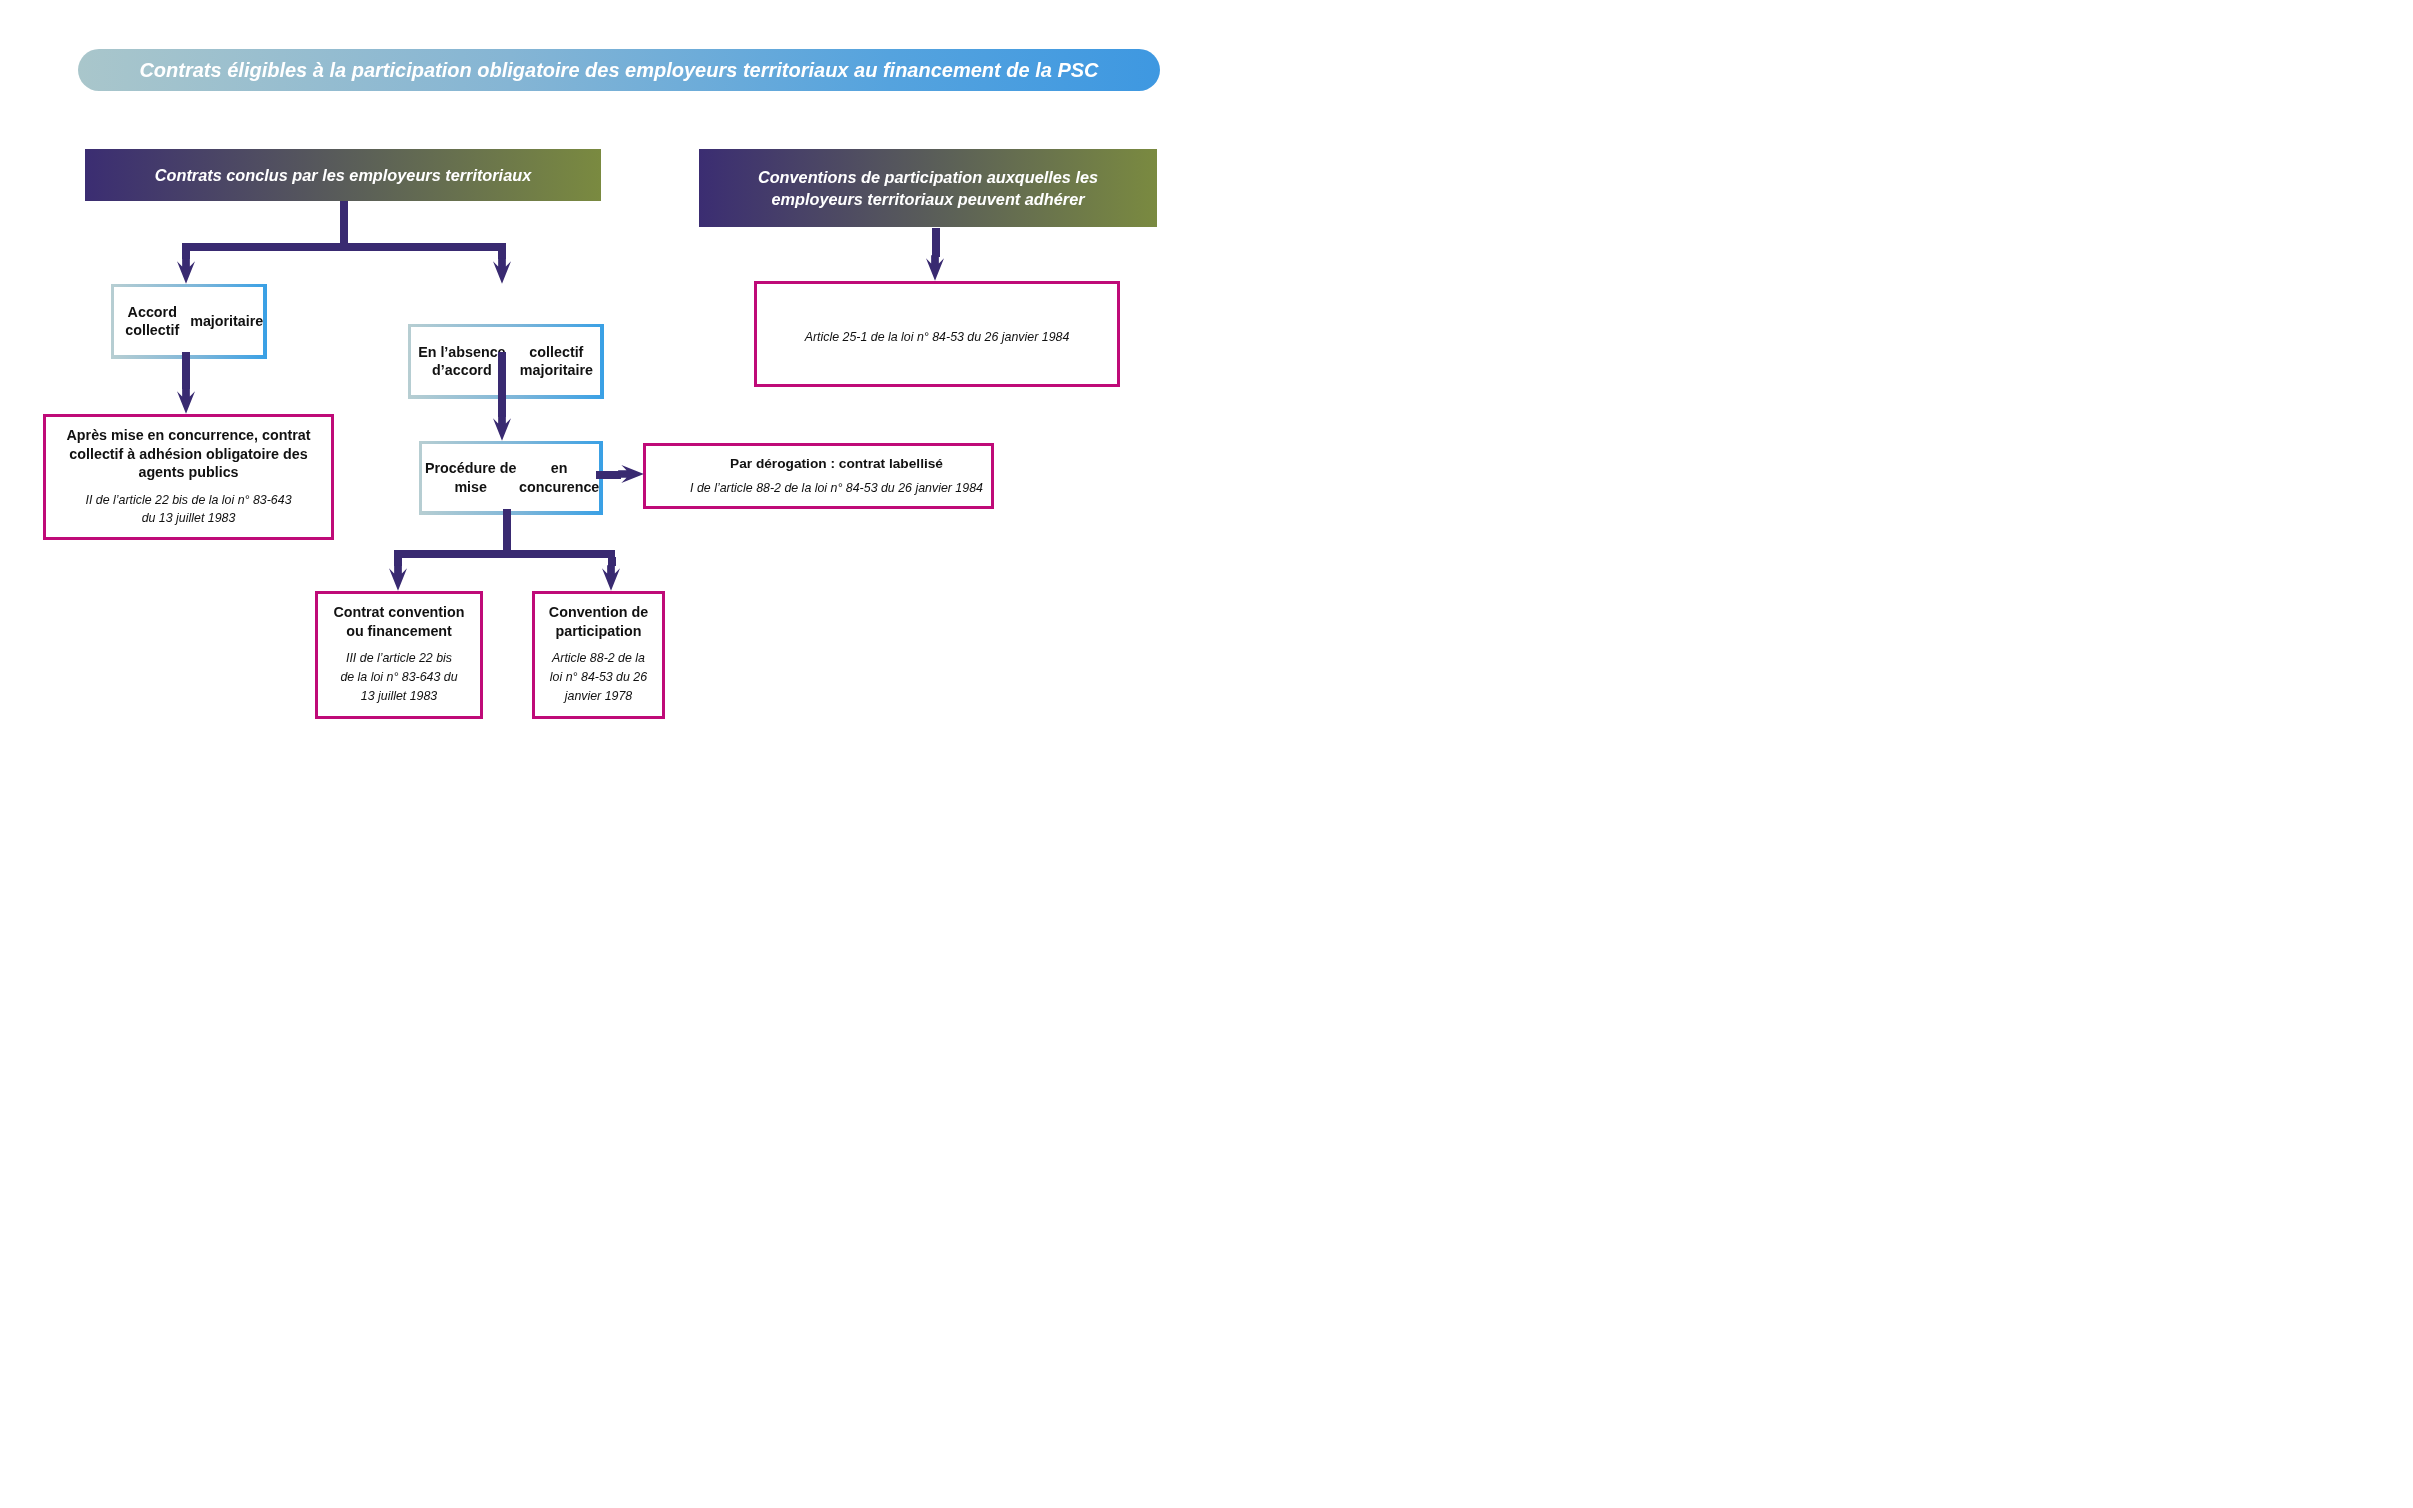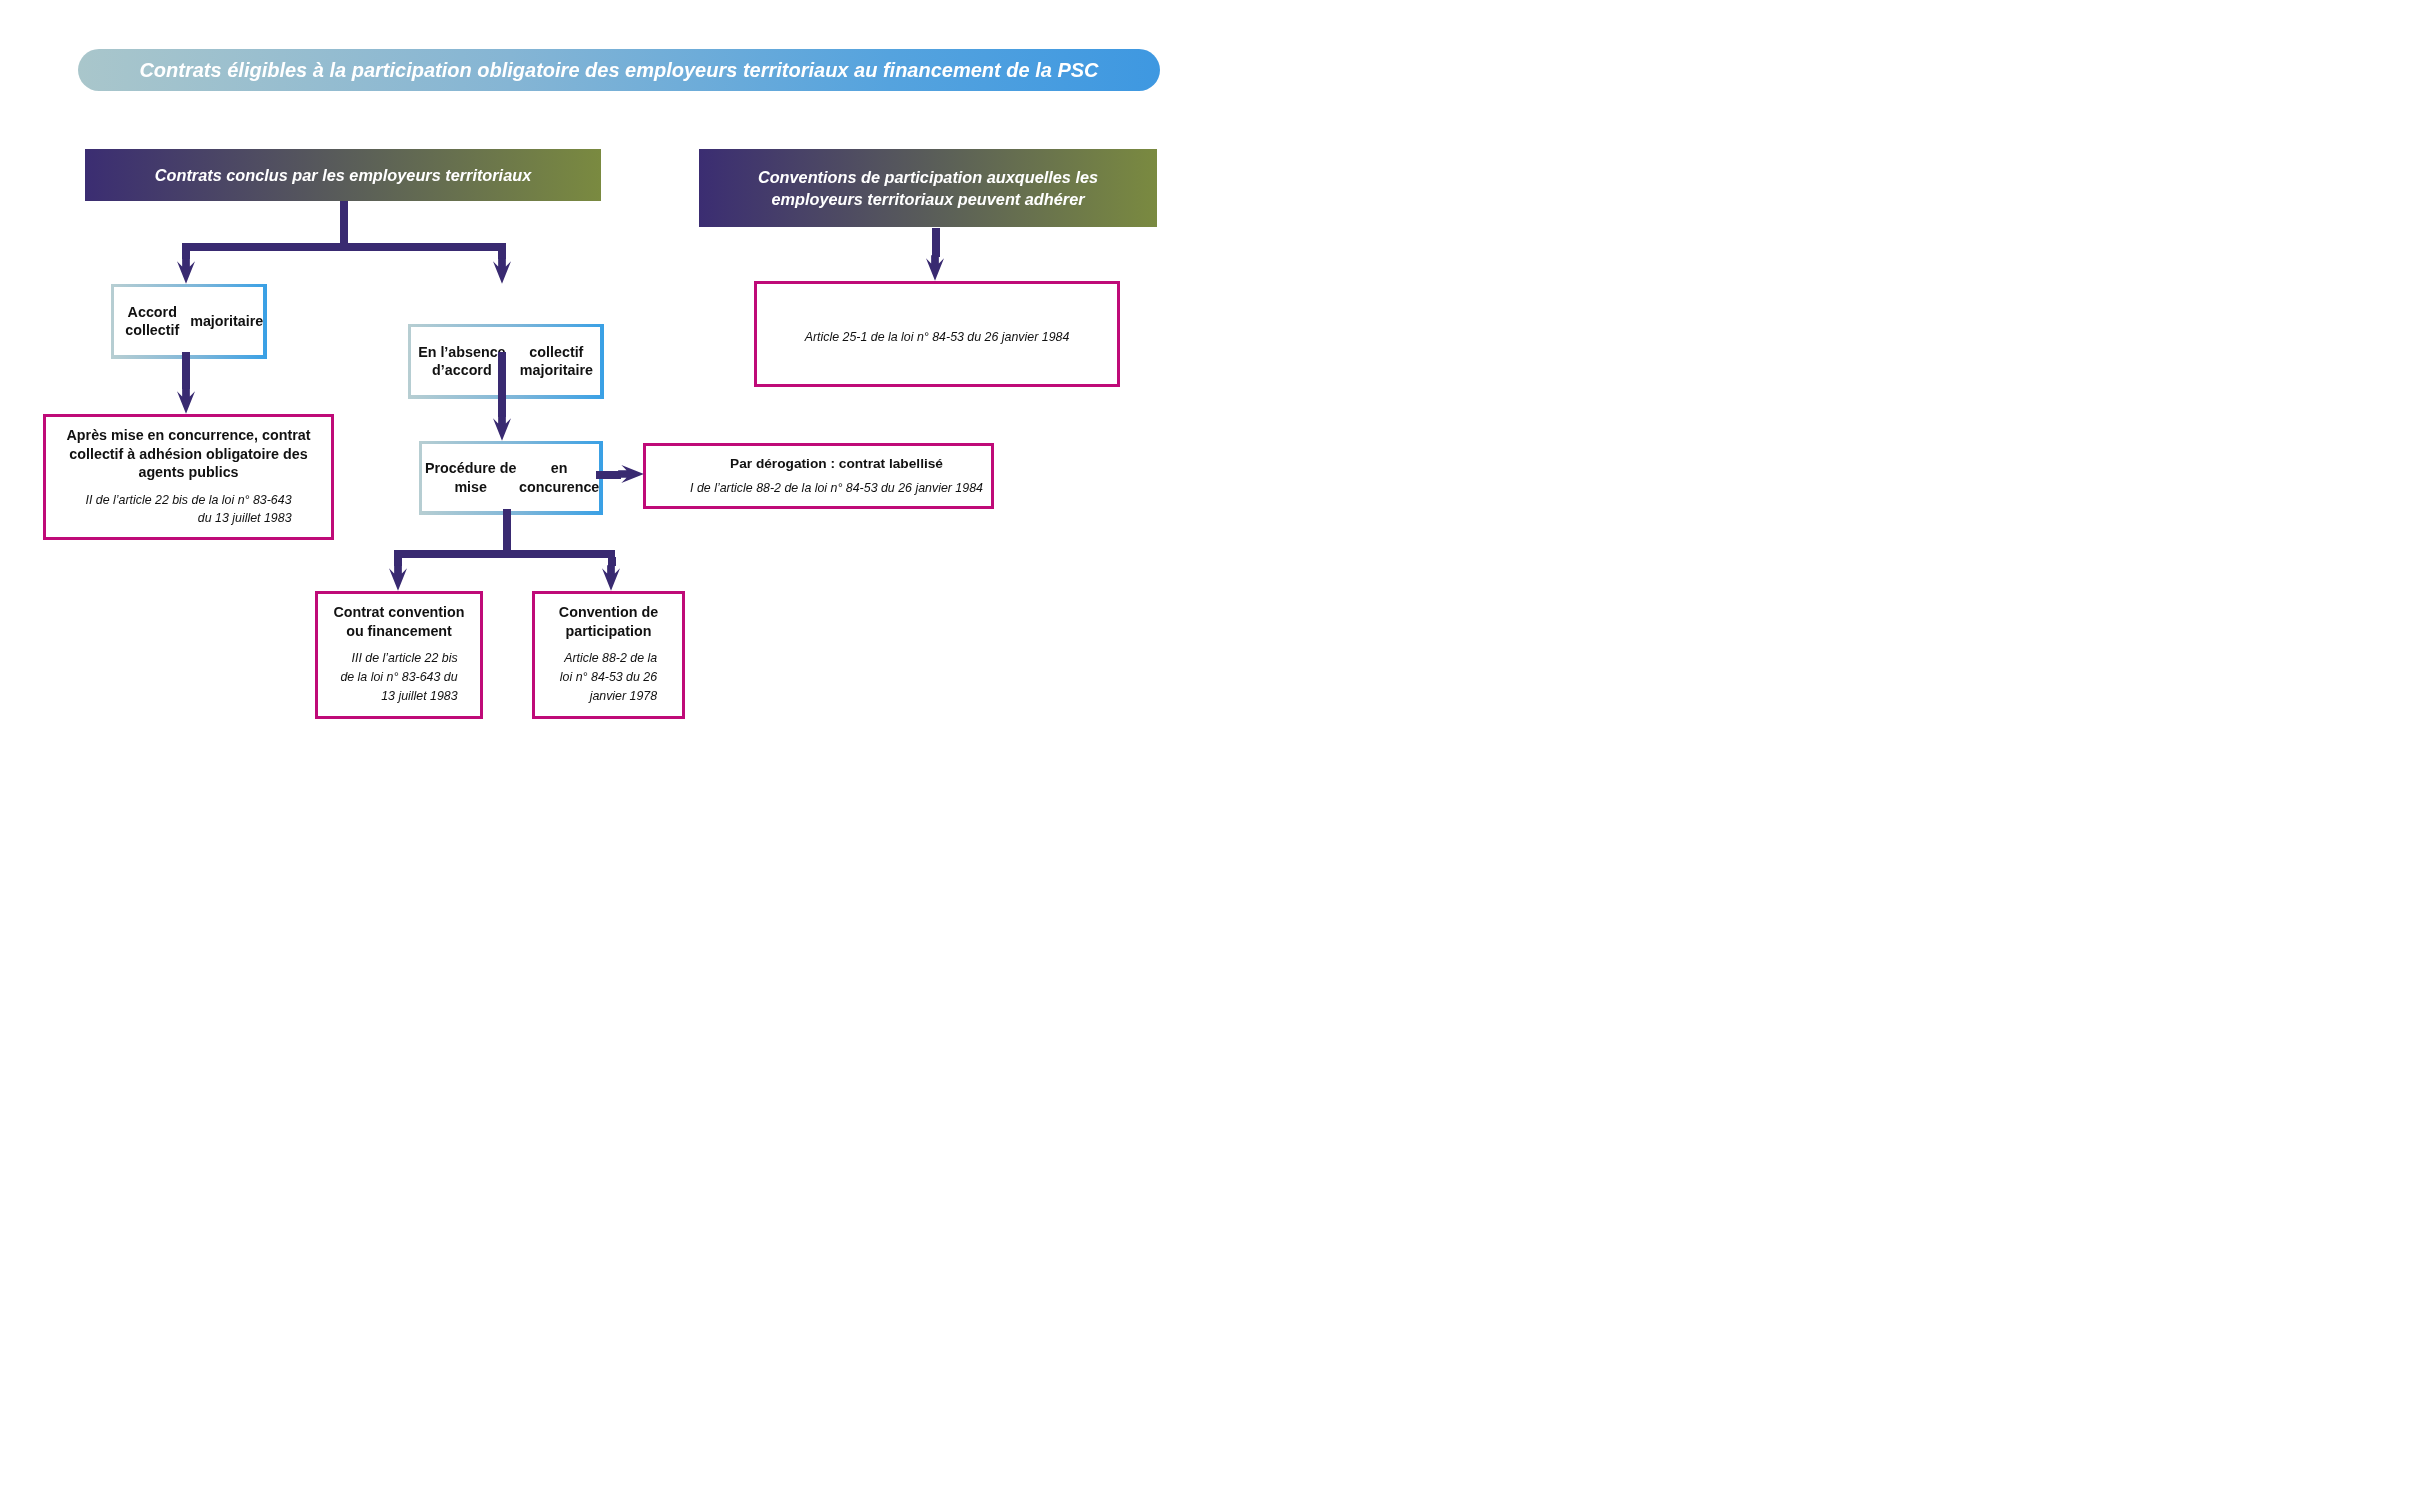--- a/index.html
+++ b/index.html
@@ -37,30 +37,30 @@
   #box-accord{left:111px;top:284px;width:149px;height:68px;}
   #box-absence{left:408px;top:284px;width:189px;height:68px;margin-top:40px;}
   #box-procedure{left:419px;top:441px;width:177px;height:67px;}
 
   
   .pinkbox{
     background:#fff;border:3.3px solid #bf0a78;box-sizing:border-box;
     display:flex;flex-direction:column;align-items:center;justify-content:center;text-align:center;
   }
   .pinkbox .title{font-weight:bold;font-size:14.3px;line-height:1.3;}
-  .pinkbox .note{font-style:italic;font-size:12.4px;line-height:1.5;margin-top:8.5px;text-align:right;}
+  .pinkbox .note{font-style:italic;font-size:12.4px;line-height:1.5;margin-top:8.5px;}
   #box-apres-mise{left:43px;top:414px;width:291px;height:126px;}
   #box-derogation{left:643px;top:443px;width:351px;height:66px;padding-left:36px;}
   #box-derogation .title{font-size:13.7px;}
   #box-derogation .note{margin-top:5.9px;}
   #box-apres-signature{left:754px;top:281px;width:366px;height:106px;}
   #box-apres-signature .title{font-size:13.7px;line-height:1.32;}
   #box-apres-signature .note{margin-top:7.2px;}
   #box-contrat{left:315px;top:591px;width:168px;height:128px;}
-  #box-convention{left:532px;top:591px;width:153px;height:128px;}
+  #box-convention{left:532px;top:591px;width:133px;height:128px;}
   #box-contrat .note,#box-convention .note{line-height:1.55;}
 
   
   .ar{position:absolute;background:#392a71;}
   .dart{position:absolute;display:block;}
 </style>
 </head>
 <body>
 
 <div class="abs banner">

